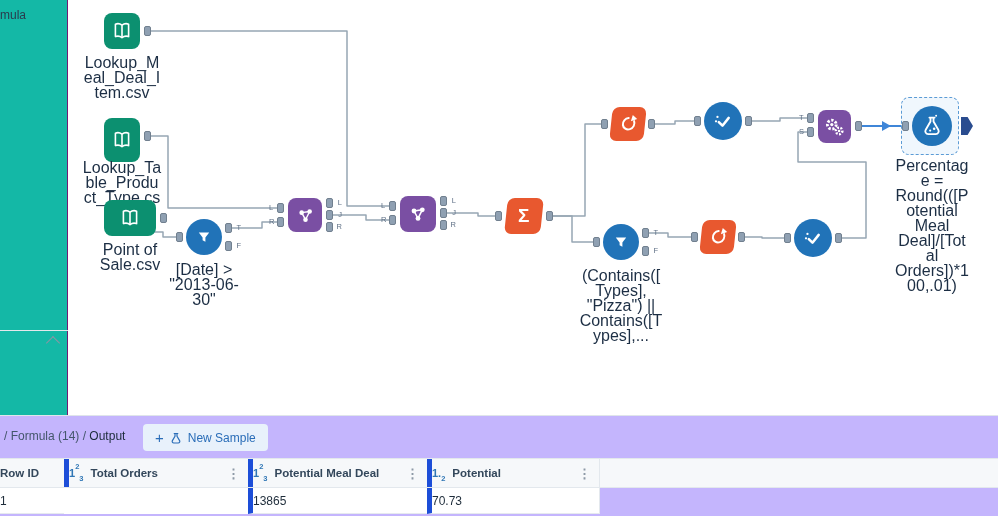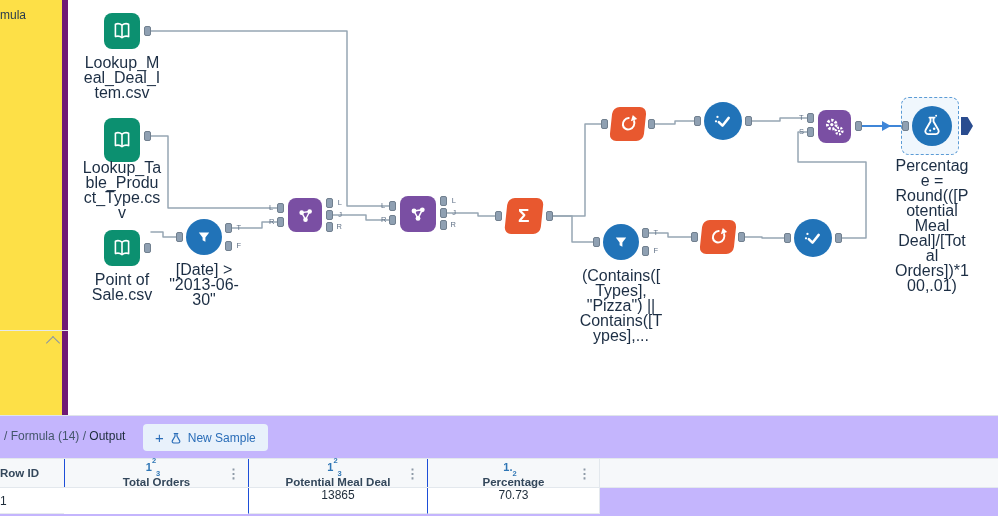--- a/index.html
+++ b/index.html
@@ -1,21 +1,21 @@
 <!DOCTYPE html>
 <html><head>
 <meta charset="utf-8">
 <style>
   html,body{margin:0;padding:0;background:#fff;}
   #screen{position:relative;width:998px;height:516px;overflow:hidden;
     font-family:"Liberation Sans",sans-serif;background:#fff;}
 
   
-  .sidebar{position:absolute;left:0;top:0;width:68px;height:415px;background:#fde047;
-    border-right:6px solid #701a75;box-sizing:border-box;}
+  .sidebar{position:absolute;left:0;top:0;width:68px;height:415px;background:#14b8a6;
+    border-right:1px solid #701a75;box-sizing:border-box;}
   .sidebar-partial{position:absolute;left:0;top:8px;font-size:12px;color:#2a3b4d;}
   .sidebar-divider{position:absolute;left:0;top:330px;width:68px;border-top:1px solid #e4e8ec;}
   .chev{position:absolute;left:48px;top:338px;width:9px;height:9px;
     border-left:1.6px solid #8a96a4;border-top:1.6px solid #8a96a4;transform:rotate(45deg);cursor:pointer;}
 
   
   .canvas{position:absolute;left:68px;top:0;right:0;height:415px;background:#fff;}
   svg.wires{position:absolute;left:0;top:0;width:998px;height:415px;z-index:1;pointer-events:none;}
   .wires polyline{fill:none;stroke:#97a6b4;stroke-width:1.5;stroke-linejoin:round;stroke-linecap:round;}
   .wires polyline.sel{stroke:#3f86d8;stroke-width:2;}
@@ -53,21 +53,21 @@
     background:#e8f1fb;border:none;border-radius:4px;padding:0 12px;color:#2a6db8;font-size:12px;
     font-family:"Liberation Sans",sans-serif;cursor:pointer;}
   .new-sample .plus{font-size:15px;line-height:15px;}
 
   .thead{position:absolute;left:0;top:42px;width:100%;height:30px;background:#f6f8fa;
     border-top:1px solid #e3e8ed;border-bottom:1px solid #e3e8ed;box-sizing:border-box;}
   .th,.td{position:absolute;top:0;height:100%;display:flex;align-items:center;box-sizing:border-box;
     }
   .th{font-size:11.5px;font-weight:600;color:#33475b;}
   .c0{left:0;width:64px;} .c1{left:64px;width:184px;} .c2{left:248px;width:179px;} .c3{left:427px;width:173px;}
-  .th.c1,.th.c2,.th.c3,.td.c1,.td.c2,.td.c3{border-left:1px solid #1d4ed8;flex-direction:column;}
+  .th.c1,.th.c2,.th.c3,.td.c1,.td.c2,.td.c3{border-left:5px solid #1d4ed8;}
   .th.c3,.td.c3{border-right:1px solid #e3e8ed;}
   .dticon{color:#2f76b5;font-size:11px;margin-right:7px;white-space:nowrap;}
   .dticon sup{position:relative;top:-3px;font-size:7.5px;}
   .dticon sub{position:relative;top:2px;font-size:7.5px;}
   .kebab{position:absolute;right:8px;top:0;height:100%;display:flex;align-items:center;
     color:#8d99a6;font-size:13px;cursor:pointer;}
   .trow{position:absolute;left:0;top:72px;width:600px;height:26px;background:#fff;}
   .td{font-size:12px;color:#1e2c3a;border-bottom:1px solid #e6eaee;}
 </style>
 </head>
@@ -116,21 +116,21 @@
     <div class="icon green sq">
       <svg width="24" height="24" viewBox="0 0 24 24">
           <path d="M12 6.2 C10 4.6 7.4 4.4 5.4 5.2 V17.6 C7.4 16.8 10 17 12 18.6 C14 17 16.6 16.8 18.6 17.6 V5.2 C16.6 4.4 14 4.6 12 6.2 Z" fill="none" stroke="#fff" stroke-width="1.6" stroke-linejoin="round"></path>
           <path d="M12 6.2 V18.6" stroke="#fff" stroke-width="1.6"></path>
         </svg>
     </div>
     <div class="anchor" style="right:-11px;top:13px"></div>
     <div class="tlabel w80" style="top:42px">Lookup_Table_Product_Type.csv</div>
   </div>
 
-  <div class="tool" style="left:104px;top:230px;width:36px;height:36px">
+  <div class="tool" style="left:104px;top:200px;width:52px;height:36px">
     <div class="icon green sq">
       <svg width="24" height="24" viewBox="0 0 24 24">
           <path d="M12 6.2 C10 4.6 7.4 4.4 5.4 5.2 V17.6 C7.4 16.8 10 17 12 18.6 C14 17 16.6 16.8 18.6 17.6 V5.2 C16.6 4.4 14 4.6 12 6.2 Z" fill="none" stroke="#fff" stroke-width="1.6" stroke-linejoin="round"></path>
           <path d="M12 6.2 V18.6" stroke="#fff" stroke-width="1.6"></path>
         </svg>
     </div>
     <div class="anchor" style="right:-11px;top:13px"></div>
     <div class="tlabel w76" style="top:42px">Point of Sale.csv</div>
   </div>
 
@@ -316,21 +316,21 @@
         <span>Total Orders</span>
         <span class="kebab">⋮</span>
       </div>
       <div class="th c2">
         <span class="dticon"><span>1</span><sup>2</sup><sub>3</sub></span>
         <span>Potential Meal Deal</span>
         <span class="kebab">⋮</span>
       </div>
       <div class="th c3">
         <span class="dticon"><span>1.</span><sup></sup><sub>2</sub></span>
-        <span>Percentage</span>
+        <span>Potential</span>
         <span class="kebab">⋮</span>
       </div>
     </div>
 
     <div class="trow">
       <div class="td c0">1</div>
       <div class="td c2">13865</div>
       <div class="td c3">70.73</div>
     </div>
   </section>

